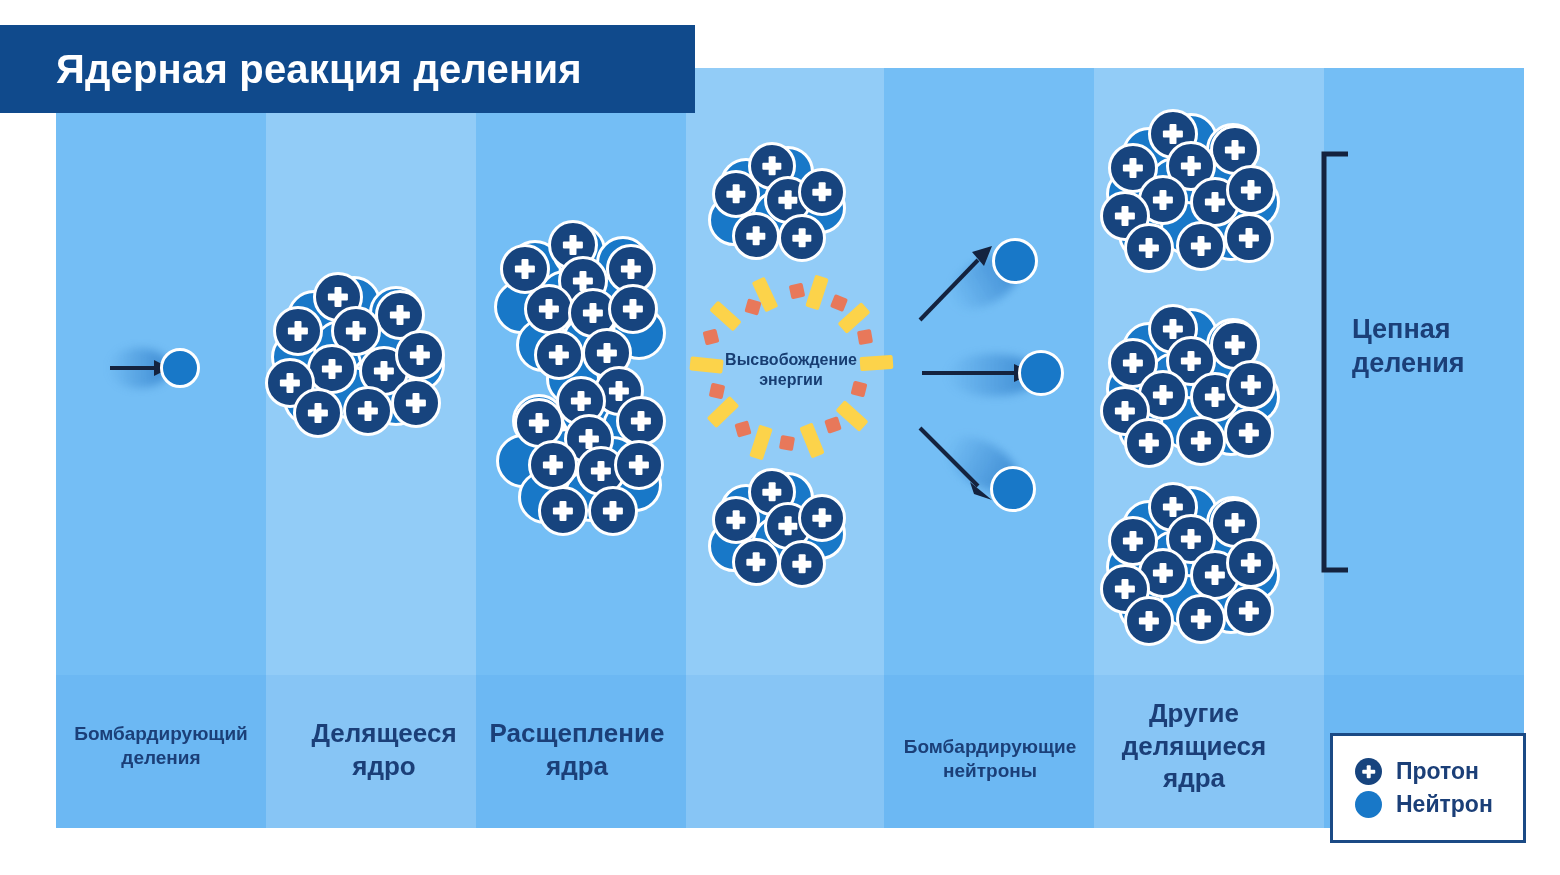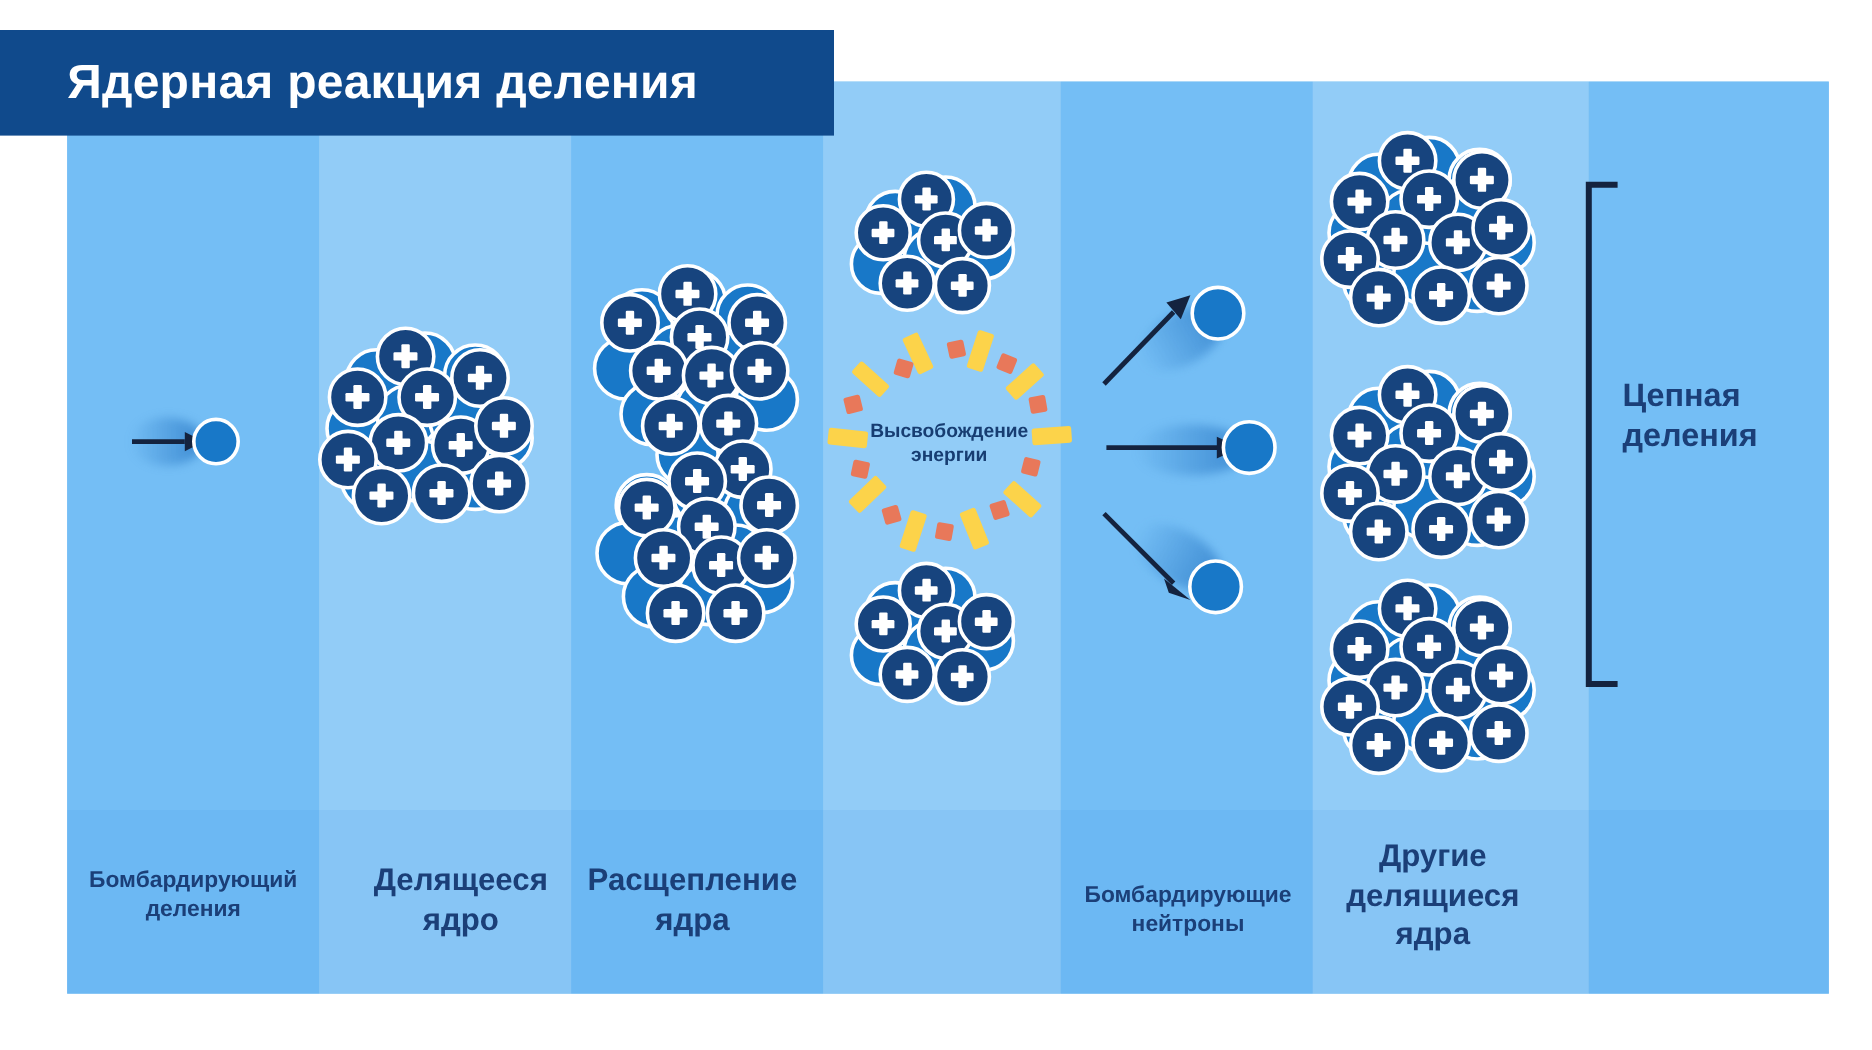--- a/index.html
+++ b/index.html
@@ -373,14 +373,24 @@
   <div class="stage-label big" style="left:284px; top:717px; width:200px;">Делящееся
 ядро</div>
   <div class="stage-label big" style="left:474px; top:717px; width:206px;">Расщепление
 ядра</div>
   <div class="stage-label small" style="left:890px; top:722px; width:200px;margin-top:13px;">Бомбардирующие
 нейтроны</div>
   <div class="stage-label big" style="left:1096px;top:697px; width:196px;">Другие
 делящиеся
 ядра</div>
 
+  <div id="legend">
+    <div class="legend-row">
+      <div class="legend-swatch proton"></div>
+      <div class="legend-text">Протон</div>
+    </div>
+    <div class="legend-row">
+      <div class="legend-swatch neutron"></div>
+      <div class="legend-text">Нейтрон</div>
+    </div>
+  </div>
 
 </div>
 
 </body></html>

